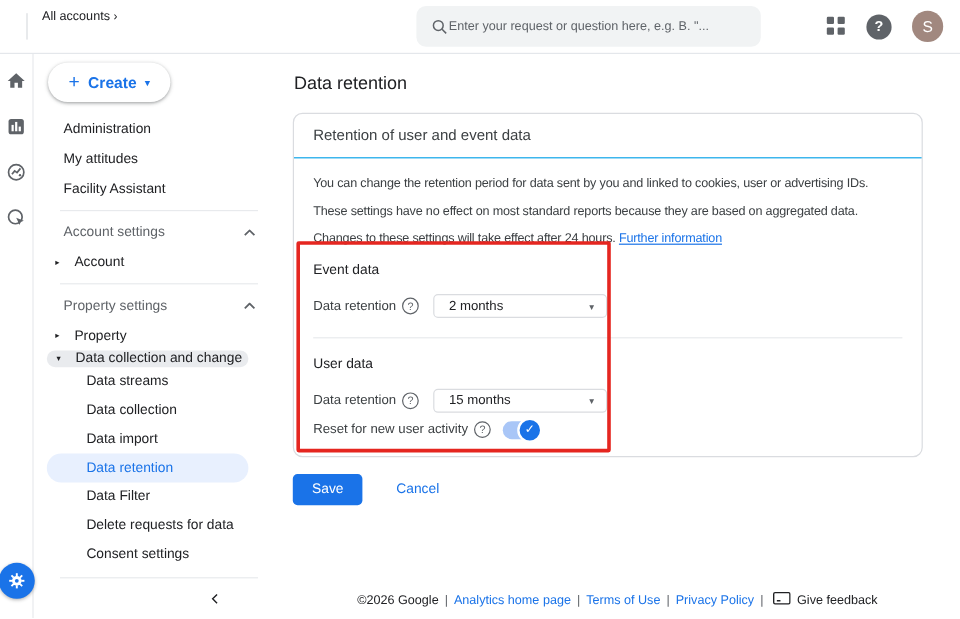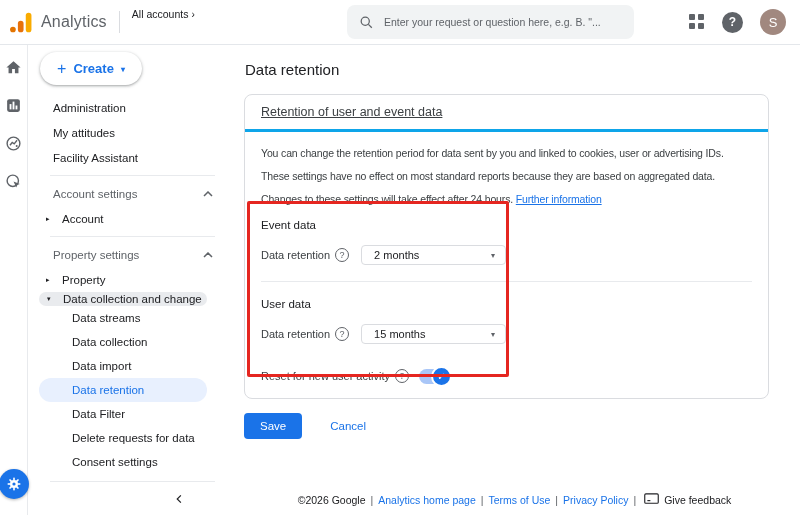--- a/index.html
+++ b/index.html
@@ -7,21 +7,21 @@
   body { font-family: "Liberation Sans", sans-serif; color: var(--text); }
   .app { width:800px; height:516px; position:relative; overflow:hidden; background:#fff; }
 
   
   .topbar { height:45px; display:flex; align-items:center; padding:0 14px 0 10px; border-bottom:1px solid #e4e7eb; }
   .logo-group { display:flex; align-items:center; gap:9px; cursor:pointer; }
   .logo-text { font-size:16px; color:#5f6368; letter-spacing:.2px; }
   .logo-divider { width:1px; height:22px; background:#dadce0; margin:0 12px; }
   .breadcrumb { display:flex; align-items:center; gap:3px; font-size:10.5px; color:#202124; align-self:flex-start; margin-top:8px; cursor:pointer; }
   .crumb-chevron { font-size:10px; color:#202124; }
-  .search { margin-left:auto; margin-right:55px; width:287px; height:34px; background:var(--search-bg); border-radius:8px; display:flex; align-items:center; padding:0 12px; gap:10px; }
+  .search { margin-left:auto; margin-right:55px; width:287px; height:34px; background:var(--search-bg); border-radius:8px; display:flex; align-items:center; padding:0 12px; }
   .search-input { flex:1; border:none; background:transparent; outline:none; font-size:10.5px; color:#5f6368; font-family:"Liberation Sans",sans-serif; }
   .search-input::placeholder { color:#5f6368; opacity:1; }
   .top-icons { display:flex; align-items:center; gap:17px; }
   .apps-grid { width:16px; height:16px; display:grid; grid-template-columns:6px 6px; grid-template-rows:6px 6px; gap:3px; cursor:pointer; }
   .apps-grid i { background:#5f6368; border-radius:1px; display:block; }
   .help-circle { width:21px; height:21px; border-radius:50%; background:var(--help-bg); color:#fff; font-size:12px; font-weight:bold; display:flex; align-items:center; justify-content:center; cursor:pointer; }
   .avatar { width:26px; height:26px; border-radius:50%; background:var(--avatar-bg); color:#fff; font-size:13px; display:flex; align-items:center; justify-content:center; cursor:pointer; }
 
   
   .page-body { display:flex; height:470px; }
@@ -44,60 +44,52 @@
   .pill-row { height:14px; margin:0 22px 0 11px; border-radius:16px; background:var(--hover-bg); display:flex; align-items:center; padding-left:8px; gap:8px; cursor:pointer; }
   .child-row { height:24px; display:flex; align-items:center; padding-left:44px; cursor:pointer; }
   .child-row.selected { margin:0 22px 0 11px; padding-left:33px; border-radius:16px; background:var(--selected-bg); color:var(--accent); }
   .sidebar-footer { border-top:1px solid #e8eaed; margin:4px 14px 0 22px; height:34px; display:flex; align-items:center; justify-content:flex-end; padding-right:30px; }
   .collapse-btn { cursor:pointer; display:flex; align-items:center; }
 
   
   .content { flex:1; padding:14px 30px 0 15px; position:relative; }
   .page-title { font-size:15px; font-weight:normal; color:#202124; margin:2px 0 16px 1px; }
   .card { width:525px; border:1px solid #dadce0; border-radius:8px; position:relative; background:#fff; }
-  .card-header { padding:12px 16px; height:37px; font-size:12.5px; color:#3c4043; border-bottom:3px solid #0ea5e9; display:flex; align-items:center;text-decoration:underline; }
+  .card-header { padding:12px 16px; height:37px; font-size:12.5px; color:#3c4043; border-bottom:1px solid #0ea5e9; display:flex; align-items:center; }
   .card-body { padding:10px 16px 12px; }
   .desc { font-size:10.5px; letter-spacing:-0.15px; line-height:23px; color:#3c4043; margin-bottom:8px; }
   .link { color:var(--accent); text-decoration:underline; cursor:pointer; }
   .section-title { font-size:11.5px; color:#202124; margin:8px 0 10px; }
   .field-row { height:28px; display:flex; align-items:center; }
   .field-label { font-size:11px; color:#3c4043; }
   .help-q { width:14px; height:14px; border-radius:50%; border:1px solid #5f6368; color:#5f6368; font-size:9px; display:inline-flex; align-items:center; justify-content:center; margin-left:5px; cursor:pointer; flex:none; }
   .dropdown { margin-left:12px; width:145px; height:20px; border:1px solid #dadce0; border-radius:4px; background:#fff; display:flex; align-items:center; justify-content:space-between; padding:0 10px 0 12px; font-size:11px; color:#202124; cursor:pointer; }
   .dd-caret { font-size:8px; color:#5f6368; }
   .hr { border-top:1px solid #e8eaed; margin-top:12px; }
   .user-title { margin-top:16px; }
-  .toggle-row { margin-top:18px; height:20px; display:flex; align-items:center;text-align:center; }
+  .toggle-row { margin-top:0; height:20px; display:flex; align-items:center;text-align:center; }
   .toggle { width:30px; height:15px; border-radius:8px; background:var(--toggle-track); position:relative; margin-left:10px; cursor:pointer; }
   .toggle-thumb { position:absolute; right:-3px; top:-3px; width:21px; height:21px; border-radius:50%; background:var(--accent); border:2px solid #fff; color:#fff; font-size:10px; display:flex; align-items:center; justify-content:center; }
   .annotation { position:absolute; left:2px; top:106px; width:262px; height:176px; border:3px solid var(--annotation); border-radius:2px; pointer-events:none; z-index:5; }
   .actions { margin-top:14px; display:flex; align-items:center; gap:28px; }
   .save-btn { background:var(--accent); color:#fff; border:none; border-radius:4px; font-size:11.5px; font-family:"Liberation Sans",sans-serif; padding:7px 16px; cursor:pointer; }
   .cancel-link { color:var(--accent); font-size:11.5px; cursor:pointer; }
 
   
   .footer { position:absolute; bottom:9px; left:0; right:0; text-align:center; font-size:10.5px; color:#202124; display:flex; align-items:center; justify-content:center; gap:5px; }
   .footer .sep { color:#5f6368; }
   .footer .flink { color:var(--accent); cursor:pointer; }
   .feedback { display:flex; align-items:center; gap:5px; cursor:pointer; margin-left:3px; }
 </style>
 </head>
 <body>
 
 <div class="app">
 
   <header class="topbar">
-    <div class="logo-group">
-      <svg width="22" height="21" viewBox="0 0 24 22">
-        <circle cx="3.2" cy="18.6" r="3.1" fill="#e37400"></circle>
-        <rect x="8.6" y="9.2" width="6.2" height="12.5" rx="3.1" fill="#e8710a"></rect>
-        <rect x="17.2" y="0.3" width="6.2" height="21.4" rx="3.1" fill="#f9ab00"></rect>
-      </svg>
-      <span class="logo-text">Analytics</span>
-    </div>
     <div class="logo-divider"></div>
     <div class="breadcrumb">
       <span>All accounts</span>
       <span class="crumb-chevron">›</span>
     </div>
     <div class="search">
       <svg class="s-icon" width="15" height="15" viewBox="0 0 24 24" fill="none" stroke="#5f6368" stroke-width="2">
         <circle cx="10" cy="10" r="6.5"></circle>
           <path d="M15 15l5.5 5.5"></path>
       </svg>

